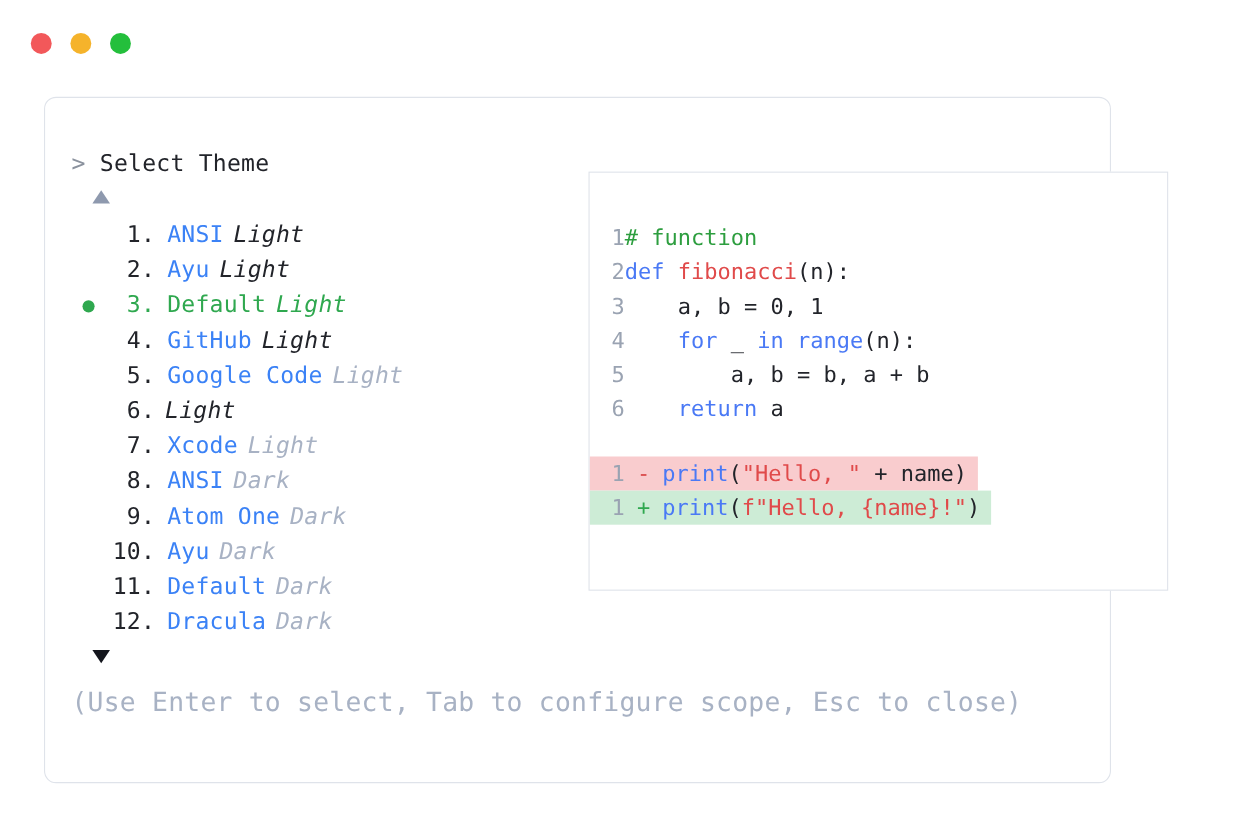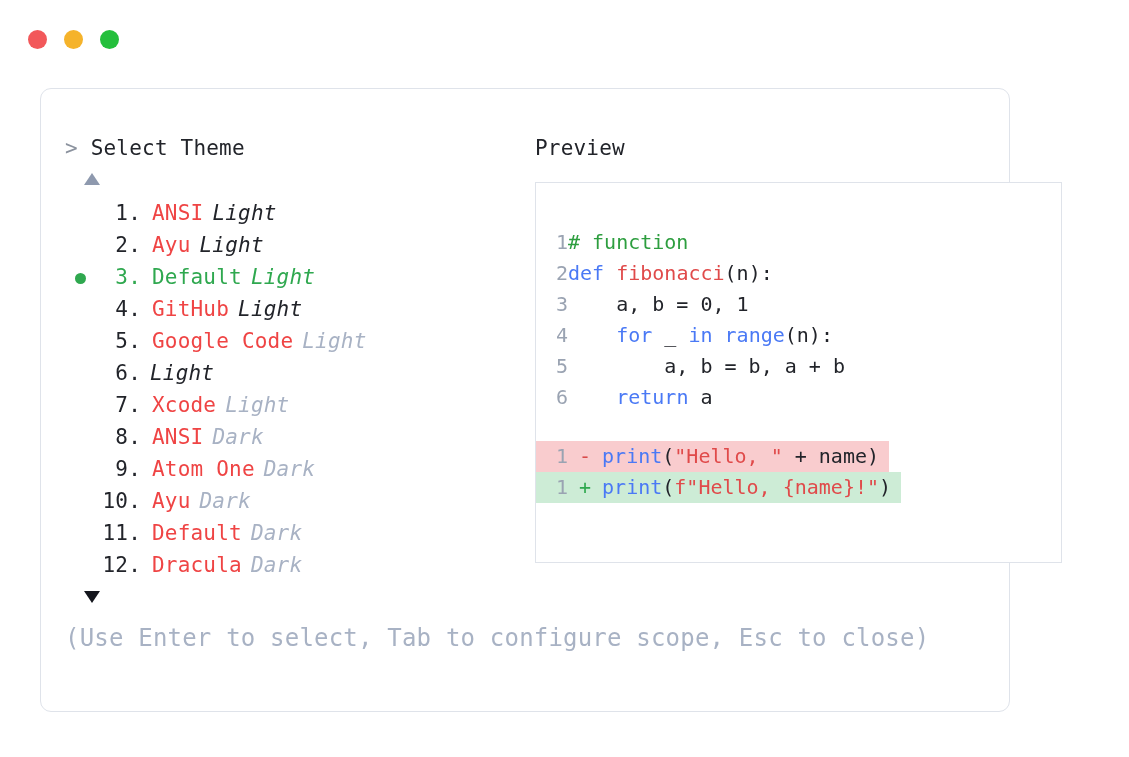--- a/index.html
+++ b/index.html
@@ -119,21 +119,21 @@
   .bullet.hidden { visibility: hidden; }
   .num {
     width: 46px;
     flex: 0 0 46px;
     text-align: right;
     color: #22242a;
     letter-spacing: 0.2px;
   }
   .label {
     margin-left: 11px;
-    color: #ef4444;
+    color: #3b82f6;
     letter-spacing: 0.2px;
   }
   .variant {
     margin-left: 9px;
     color: #22242a;
     letter-spacing: 0.2px;
     font-style: italic;
   }
   .variant.dim { color: #a8b2c4; }
   .theme-row.selected .num,
@@ -237,21 +237,20 @@
         <div class="theme-row"><span class="bullet-cell"><span class="bullet hidden"></span></span><span class="num">9.</span><span class="label">Atom One</span><span class="variant dim">Dark</span></div>
         <div class="theme-row"><span class="bullet-cell"><span class="bullet hidden"></span></span><span class="num">10.</span><span class="label">Ayu</span><span class="variant dim">Dark</span></div>
         <div class="theme-row"><span class="bullet-cell"><span class="bullet hidden"></span></span><span class="num">11.</span><span class="label">Default</span><span class="variant dim">Dark</span></div>
         <div class="theme-row"><span class="bullet-cell"><span class="bullet hidden"></span></span><span class="num">12.</span><span class="label">Dracula</span><span class="variant dim">Dark</span></div>
       </div>
 
     <div class="arrow arrow-down"></div>
   </div>
 
   <div class="col-right">
-    <div class="heading">Preview</div>
 
     <div class="code-panel">
       <div id="code-lines">
           <div class="code-line"><span class="ln">1</span><span class="code-text"><span class="tok-comment"># function</span></span></div>
           <div class="code-line"><span class="ln">2</span><span class="code-text"><span class="tok-keyword">def </span><span class="tok-func">fibonacci</span><span class="tok-plain">(n):</span></span></div>
           <div class="code-line"><span class="ln">3</span><span class="code-text"><span class="tok-plain">    a, b = 0, 1</span></span></div>
           <div class="code-line"><span class="ln">4</span><span class="code-text"><span class="tok-plain">    </span><span class="tok-keyword">for </span><span class="tok-plain">_ </span><span class="tok-keyword">in </span><span class="tok-builtin">range</span><span class="tok-plain">(n):</span></span></div>
           <div class="code-line"><span class="ln">5</span><span class="code-text"><span class="tok-plain">        a, b = b, a + b</span></span></div>
           <div class="code-line"><span class="ln">6</span><span class="code-text"><span class="tok-plain">    </span><span class="tok-keyword">return </span><span class="tok-plain">a</span></span></div>
         </div>

